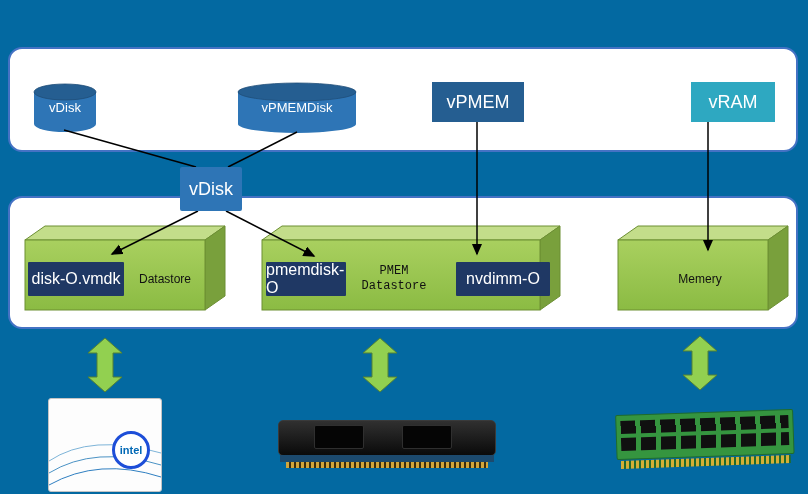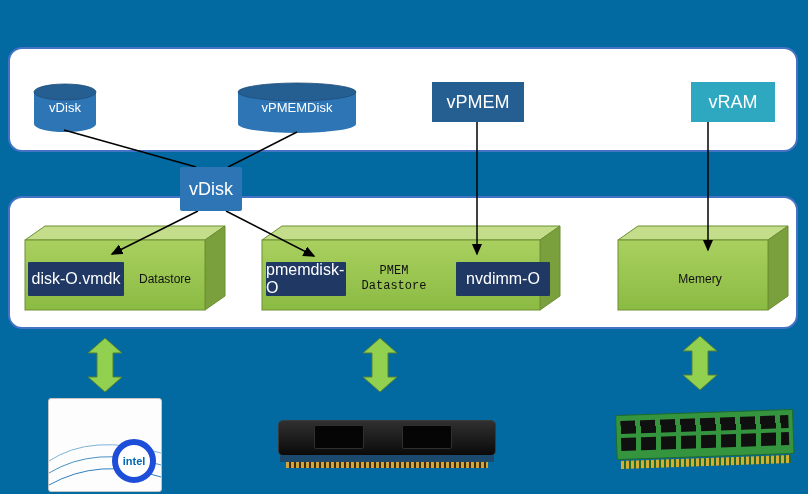--- a/index.html
+++ b/index.html
@@ -46,22 +46,22 @@
   #label-pmemds    { left:358px; top:264px; width:72px; line-height:15px;font-family:Liberation Mono, monospace; }
   #label-memery    { left:650px; top:272px; width:100px; }
 
   
   #ssd {
     position:absolute; left:48px; top:398px; width:112px; height:92px;
     background:#fdfdfd; border:1px solid #c4c4c4; border-radius:3px; z-index:4;
   }
   #ssd svg { position:absolute; left:0; top:0; }
   #intel-logo {
-    position:absolute; left:63px; top:40px; width:32px; height:32px;
-    border:6px solid #1d4ed8; border-radius:50%; background:#fff;
+    position:absolute; left:63px; top:32px; width:32px; height:32px;
+    border:3px solid #1d4ed8; border-radius:50%; background:#fff;
     display:flex; align-items:center; justify-content:center;
     color:#0068b5; font-size:11px; font-weight:bold;
   }
 
   
   #optane { position:absolute; left:278px; top:420px; width:218px; height:50px; z-index:4; }
   .opt-body {
     position:absolute; left:0; top:0; width:216px; height:34px;
     background:linear-gradient(#303030,#0a0a0a); border:1px solid #3a3a3a; border-radius:5px;
   }

